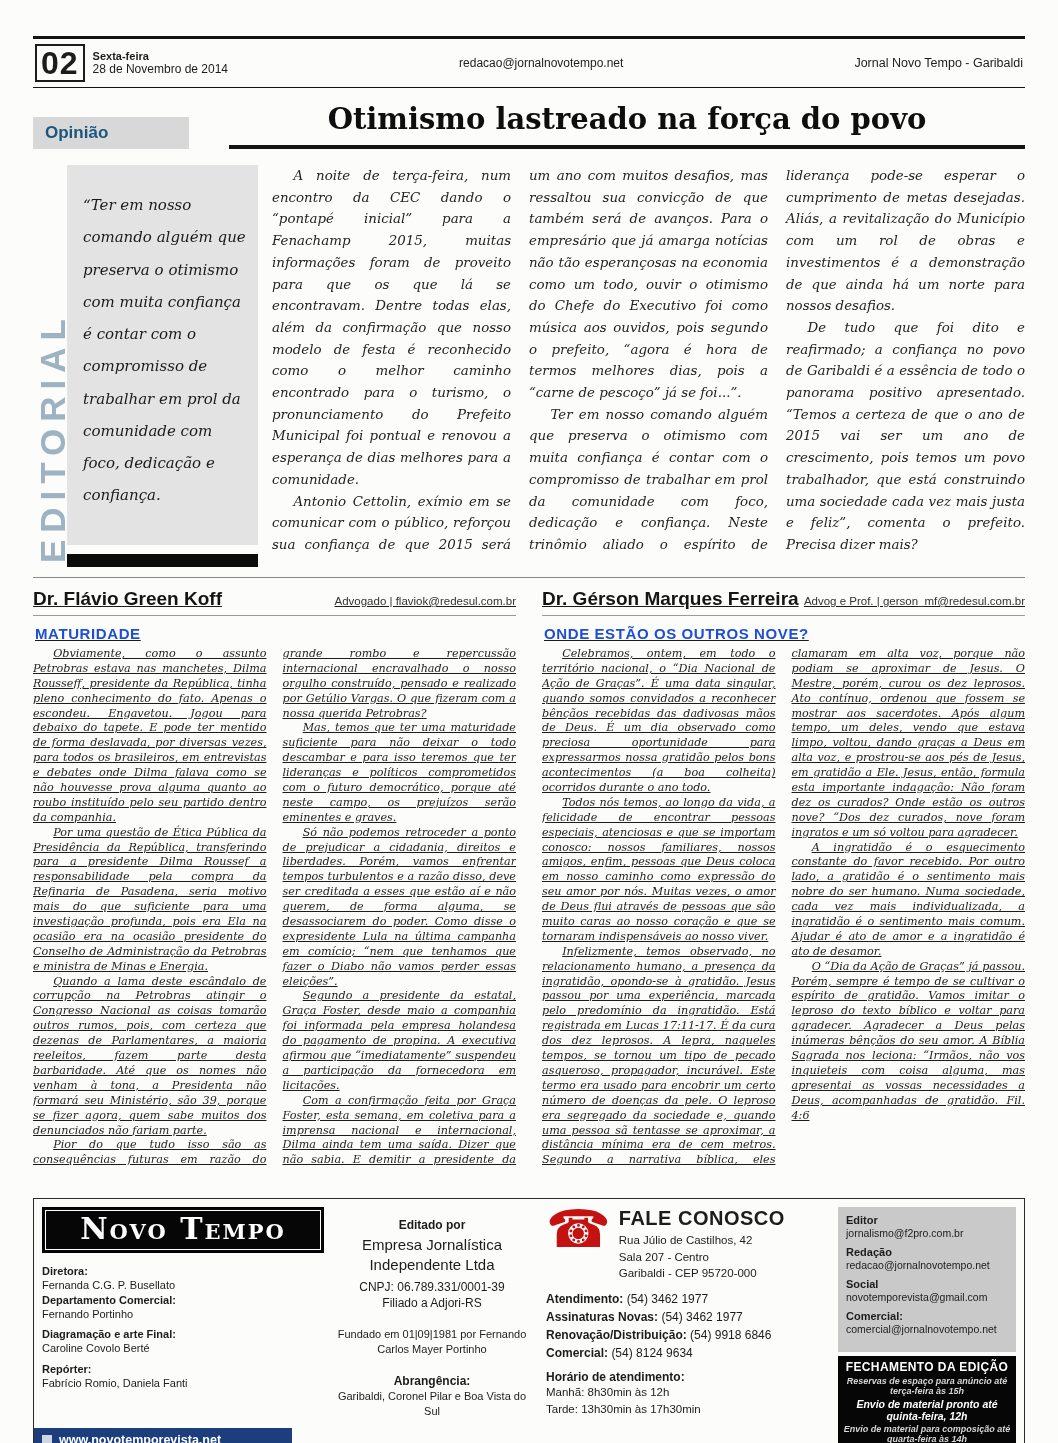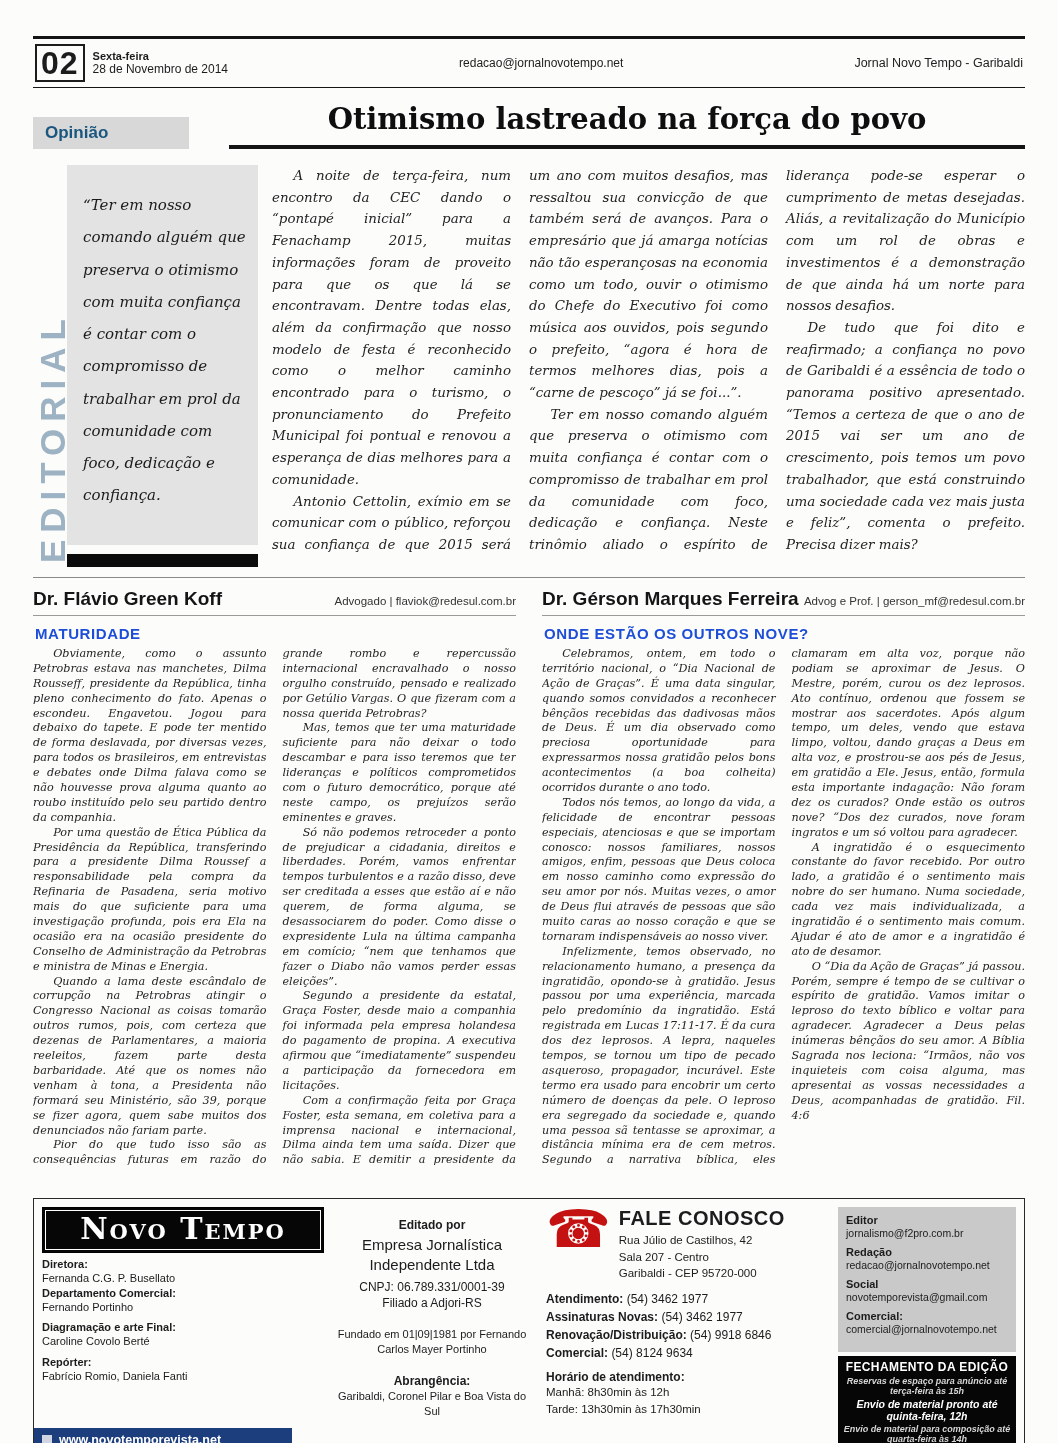--- a/index.html
+++ b/index.html
@@ -38,40 +38,40 @@
     line-height:2.15; color:#1b1b1b; }
   .black-bar { height:13px; background:#0b0b0b; margin-top:9px; }
   .editorial-body { flex:1; margin-left:14px; column-count:3; column-gap:18px;
     column-fill:auto; height:402px; overflow:hidden;
     font-family:"DejaVu Serif", serif; font-style:italic; font-size:13.4px;
     line-height:1.62; text-align:justify; color:#232323; }
   .editorial-body p { text-indent:1.6em; }
   
   .rule { border-top:1px solid #8a8a8a; margin-top:10px; }
   .articles { display:flex; gap:26px; margin-top:10px; height:596px; }
-  .col-article { flex:1; overflow:hidden; }
+  .col-article { flex:1; overflow:hidden;text-decoration:underline; }
   .byline-row { display:flex; justify-content:space-between; align-items:baseline;
     border-bottom:1px solid #9a9a9a; padding-bottom:5px; }
   .author { font-size:19px; font-weight:bold; color:#151515; }
   .credentials { font-size:11.5px; color:#333; }
   .article-title { font-size:15px; font-weight:bold; letter-spacing:0.6px;
     margin:9px 0 5px 2px; color:#1d4ed8; }
   .article-body { column-count:2; column-gap:16px; column-fill:auto; height:535px;
     overflow:hidden; font-family:"DejaVu Serif", serif; font-style:italic;
     font-size:11.2px; line-height:1.33; text-align:justify; color:#242424; }
   .article-body p { text-indent:1.8em; }
   
   .masthead { border:1px solid #2a2a2a; margin-top:14px; height:260px;
     display:flex; gap:10px; padding:8px; position:relative; }
   .mh-left { width:282px; flex-shrink:0; }
   .logo-box { background:#060606; color:#fff; border:1px solid #000;
     box-shadow:inset 0 0 0 2px #060606, inset 0 0 0 3px #fff;
     font-family:"DejaVu Serif", serif; font-weight:bold; font-variant:small-caps;
     font-size:30px; letter-spacing:2px; text-align:center; padding:3px 2px 6px 2px; }
-  .staff { margin-top:4px; font-size:11px; line-height:1.3; }
+  .staff { margin-top:11px; font-size:11px; line-height:1.3; }
   .staff-group { margin-bottom:6px; }
   .staff-role { font-weight:bold; }
   .site-bar { position:absolute; left:0; bottom:5px; width:258px; background:#1d3e7d;
     color:#fff; font-weight:bold; font-size:12.5px; padding:5px 8px;
     display:flex; align-items:center; gap:7px; }
   .site-square { width:10px; height:10px; background:#cfd6e2; display:inline-block; }
   .mh-publisher { width:196px; flex-shrink:0; text-align:center; padding-top:10px;
     font-size:12px; line-height:1.35; }
   .pub-label { font-weight:bold; font-size:12px; }
   .pub-name { font-size:15px; margin-top:2px; }

